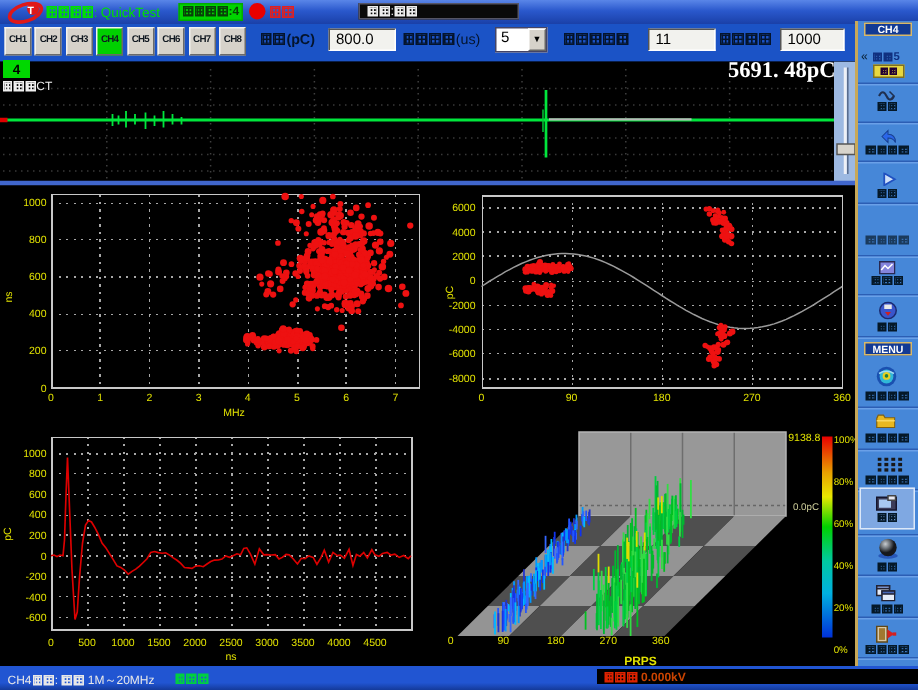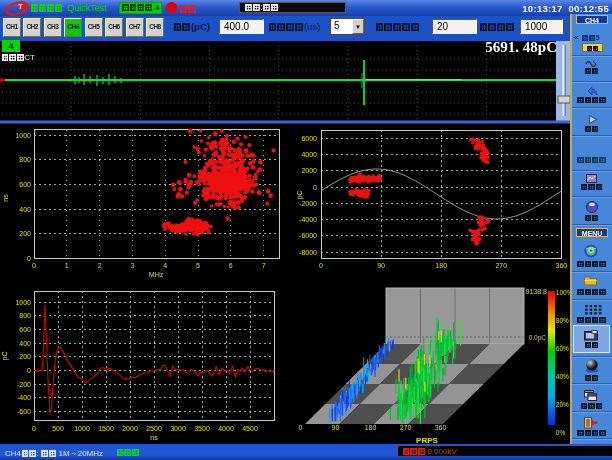--- a/index.html
+++ b/index.html
@@ -14,40 +14,39 @@
 <svg class="abs" style="left:4px;top:1px" width="26" height="15" viewBox="0 0 26 15">
  <ellipse cx="13" cy="7.5" rx="11" ry="5.5" fill="none" stroke="#e01818" stroke-width="2.4" transform="rotate(-18 13 7.5)"></ellipse>
  <circle cx="18" cy="5" r="4" fill="#e01818"></circle>
  <text x="16.5" y="8" font-size="7" font-weight="bold" fill="#fff" text-anchor="middle">T</text>
 </svg>
 <div class="abs" style="left:30px;top:2.5px;font-size:8.5px;font-weight:normal;color:#00e000"><i class="z"></i><i class="z"></i><i class="z"></i><i class="z"></i>: <span style="font-size:9px">QuickTest</span></div>
 <div class="abs" style="left:119px;top:1.5px;width:43px;height:12px;background:#00d400;border:1px solid #0a0;color:#084008;font-size:8px;font-weight:bold;text-align:center;line-height:10px"><i class="z"></i><i class="z"></i><i class="z"></i><i class="z"></i>:4</div>
 <div class="abs" style="left:166px;top:2px;width:11px;height:11px;background:#e80000;border-radius:50%"></div>
 <div class="abs" style="left:179px;top:2.5px;font-size:9.5px;font-weight:bold;color:#e02020"><i class="z"></i><i class="z"></i></div>
 <div class="abs" style="left:239px;top:2px;width:107px;height:11px;background:#0a0a0a;border:1px solid #556;color:#eee;font-size:8.5px;line-height:9px;padding-left:4px"><i class="z"></i><i class="z"></i>:<i class="z"></i><i class="z"></i></div>
-<div class="abs" style="left:0;top:2.5px;width:609px;text-align:right;font-size:9.5px;font-weight:bold;color:#fff;letter-spacing:0.3px">10:13:17&nbsp;&nbsp;00:12:55</div>
 
 <div class="abs" style="left:0;top:16px;width:573px;height:25px;background:#1b53c6"></div>
 <div class="abs" style="left:2.8px;top:18px;width:18px;height:18.5px;background:#d6d2ca;border:1px solid;border-color:#f4f2ee #6a6a6a #6a6a6a #f4f2ee;color:#101820;font-size:6.5px;font-weight:bold;text-align:center;line-height:16px;letter-spacing:-0.5px">CH1</div>
 <div class="abs" style="left:23.2px;top:18px;width:18px;height:18.5px;background:#d6d2ca;border:1px solid;border-color:#f4f2ee #6a6a6a #6a6a6a #f4f2ee;color:#101820;font-size:6.5px;font-weight:bold;text-align:center;line-height:16px;letter-spacing:-0.5px">CH2</div>
 <div class="abs" style="left:43.7px;top:18px;width:18px;height:18.5px;background:#d6d2ca;border:1px solid;border-color:#f4f2ee #6a6a6a #6a6a6a #f4f2ee;color:#101820;font-size:6.5px;font-weight:bold;text-align:center;line-height:16px;letter-spacing:-0.5px">CH3</div>
 <div class="abs" style="left:64.1px;top:18px;width:18px;height:18.5px;background:#00d000;border:1px solid;border-color:#f4f2ee #6a6a6a #6a6a6a #f4f2ee;color:#101820;font-size:6.5px;font-weight:bold;text-align:center;line-height:16px;letter-spacing:-0.5px">CH4</div>
 <div class="abs" style="left:84.6px;top:18px;width:18px;height:18.5px;background:#d6d2ca;border:1px solid;border-color:#f4f2ee #6a6a6a #6a6a6a #f4f2ee;color:#101820;font-size:6.5px;font-weight:bold;text-align:center;line-height:16px;letter-spacing:-0.5px">CH5</div>
 <div class="abs" style="left:105.0px;top:18px;width:18px;height:18.5px;background:#d6d2ca;border:1px solid;border-color:#f4f2ee #6a6a6a #6a6a6a #f4f2ee;color:#101820;font-size:6.5px;font-weight:bold;text-align:center;line-height:16px;letter-spacing:-0.5px">CH6</div>
 <div class="abs" style="left:125.5px;top:18px;width:18px;height:18.5px;background:#d6d2ca;border:1px solid;border-color:#f4f2ee #6a6a6a #6a6a6a #f4f2ee;color:#101820;font-size:6.5px;font-weight:bold;text-align:center;line-height:16px;letter-spacing:-0.5px">CH7</div>
 <div class="abs" style="left:146.0px;top:18px;width:18px;height:18.5px;background:#d6d2ca;border:1px solid;border-color:#f4f2ee #6a6a6a #6a6a6a #f4f2ee;color:#101820;font-size:6.5px;font-weight:bold;text-align:center;line-height:16px;letter-spacing:-0.5px">CH8</div>
 <div class="abs" style="left:173px;top:21px;font-size:9.5px;font-weight:bold;color:#04142c"><i class="z"></i><i class="z"></i>(pC)</div>
-<div class="abs" style="left:219px;top:19px;width:45px;height:15px;background:#f2f2ee;border:1px solid #555;border-right-color:#fff;border-bottom-color:#fff;color:#000;font-size:10px;line-height:13px;padding-left:4px">400.0</div>
+<div class="abs" style="left:219px;top:19px;width:45px;height:15px;background:#f2f2ee;border:1px solid #555;border-right-color:#fff;border-bottom-color:#fff;color:#000;font-size:10px;line-height:13px;padding-left:4px">800.0</div>
 <div class="abs" style="left:268px;top:21px;font-size:9.5px;font-weight:normal;color:#04142c"><i class="z"></i><i class="z"></i><i class="z"></i><i class="z"></i>(us)</div>
 <div class="abs" style="left:330px;top:18px;width:35px;height:17px;background:#fff;border:1px solid #446;">
       <span style="position:absolute;left:3px;top:1px;font-size:10px;color:#000">5</span>
       <span style="position:absolute;right:0;top:0;width:12px;height:15px;background:#d6d2ca;border:1px solid;border-color:#fff #666 #666 #fff;font-size:6px;text-align:center;line-height:14px;color:#000">▼</span>
     </div>
 <div class="abs" style="left:375px;top:21px;font-size:9.5px;font-weight:bold;color:#04142c"><i class="z"></i><i class="z"></i><i class="z"></i><i class="z"></i><i class="z"></i></div>
-<div class="abs" style="left:432px;top:19px;width:45px;height:15px;background:#f2f2ee;border:1px solid #555;border-right-color:#fff;border-bottom-color:#fff;color:#000;font-size:10px;line-height:13px;padding-left:4px">20</div>
+<div class="abs" style="left:432px;top:19px;width:45px;height:15px;background:#f2f2ee;border:1px solid #555;border-right-color:#fff;border-bottom-color:#fff;color:#000;font-size:10px;line-height:13px;padding-left:4px">11</div>
 <div class="abs" style="left:479px;top:21px;font-size:9.5px;font-weight:bold;color:#04142c"><i class="z"></i><i class="z"></i><i class="z"></i><i class="z"></i></div>
 <div class="abs" style="left:520px;top:19px;width:43px;height:15px;background:#f2f2ee;border:1px solid #555;border-right-color:#fff;border-bottom-color:#fff;color:#000;font-size:10px;line-height:13px;padding-left:4px">1000</div>
 
 <svg id="main" width="573" height="403" viewBox="0 41 573 403" style="position:absolute;left:0;top:41px">
 <rect x="0" y="41" width="573" height="403" fill="#000"></rect>
 <line x1="71.2" y1="46" x2="71.2" y2="119" stroke="#3f3f3f" stroke-width="1" stroke-dasharray="1 3"></line>
 <line x1="140.4" y1="46" x2="140.4" y2="119" stroke="#3f3f3f" stroke-width="1" stroke-dasharray="1 3"></line>
 <line x1="209.6" y1="46" x2="209.6" y2="119" stroke="#3f3f3f" stroke-width="1" stroke-dasharray="1 3"></line>
 <line x1="278.8" y1="46" x2="278.8" y2="119" stroke="#3f3f3f" stroke-width="1" stroke-dasharray="1 3"></line>
 <line x1="348.0" y1="46" x2="348.0" y2="119" stroke="#3f3f3f" stroke-width="1" stroke-dasharray="1 3"></line>
@@ -1728,15 +1727,15 @@
       <rect x="0.5" y="0.5" width="7" height="10.5" fill="#d8c8a8" stroke="#604818"></rect>
       <rect x="2" y="1.8" width="4" height="7.8" fill="#a07830"></rect>
       <path d="M12 5.7 L7.5 2.5 L7.5 8.9 Z" fill="#d42020"></path>
       <rect x="11" y="4.6" width="2.5" height="2.2" fill="#d42020"></rect>
     </svg>
 
 <div class="abs" style="left:0;top:444px;width:612px;height:16px;background:linear-gradient(#2155d2 0%,#2155d2 70%,#143a9a)"></div>
 <div class="abs" style="left:5px;top:448px;font-size:8px;font-weight:normal;color:#e8e8e8">CH4<i class="z"></i><i class="z"></i>: <i class="z"></i><i class="z"></i> 1M～20MHz</div>
 <div class="abs" style="left:116px;top:448px;font-size:8px;font-weight:bold;color:#00d040"><i class="z"></i><i class="z"></i><i class="z"></i></div>
 <div class="abs" style="left:398px;top:446px;width:214px;height:10px;background:#000"></div>
-<div class="abs" style="left:402px;top:447px;font-size:8px;font-weight:normal;color:#dd2200"><i class="z"></i><i class="z"></i><i class="z"></i> <span style="color:#cc4400">0.000kV</span></div>
+<div class="abs" style="left:402px;top:447px;font-size:8px;font-weight:bold;color:#dd2200"><i class="z"></i><i class="z"></i><i class="z"></i> <span style="color:#cc4400">0.000kV</span></div>
 
 </div>
 
 </body></html>

